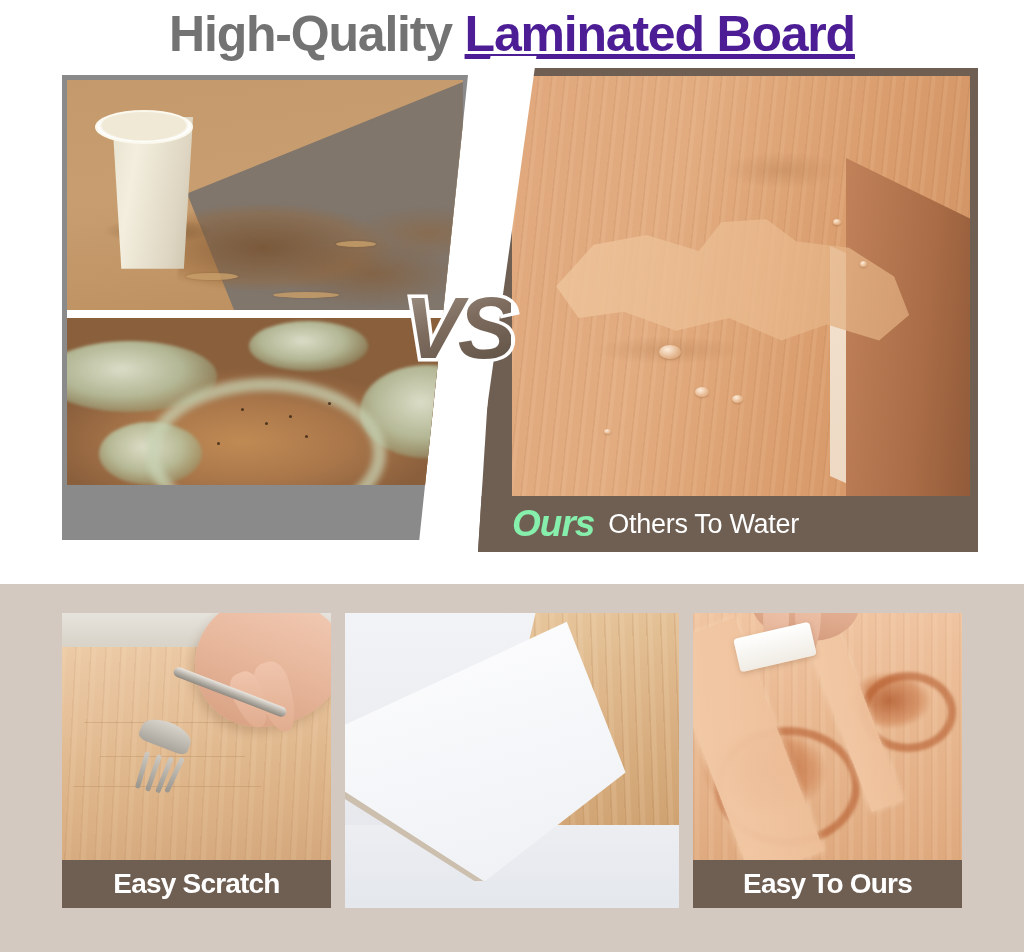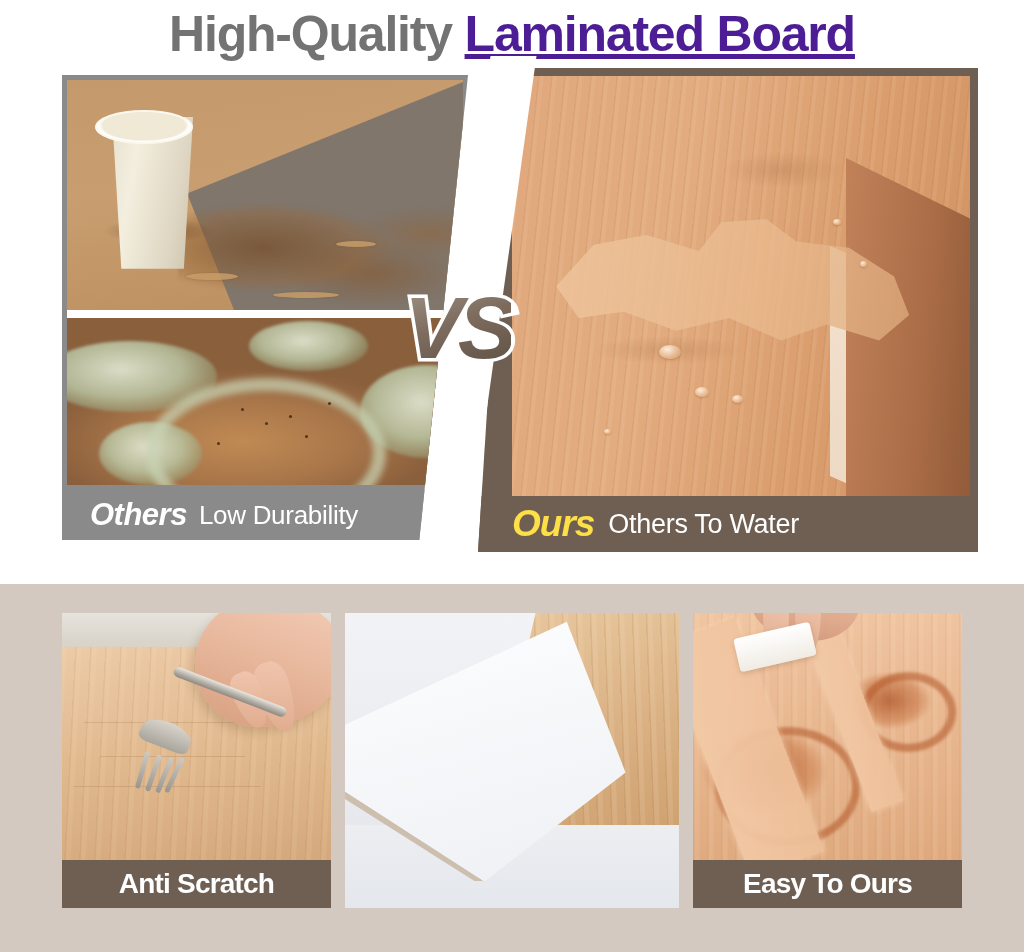--- a/index.html
+++ b/index.html
@@ -253,21 +253,21 @@
     left: 0; bottom: 0;
     width: 100%; height: 56px;
     background: #6f5f53;
     display: flex;
     align-items: center;
     padding-left: 34px;
     box-sizing: border-box;
     gap: 14px;
   }
   .bar-ours .emph {
-    color: #fde047;
+    color: #86efac;
     font-size: 37px;
     font-weight: bold;
     font-style: italic;
     letter-spacing: -1px;
   }
   .bar-ours .sub {
     color: #ffffff;
     font-size: 27px;
     font-weight: normal;
     letter-spacing: -0.3px;
@@ -535,24 +535,20 @@
         <div class="mold-ring" style="left:20%;top:36%;width:54%;height:74%;"></div>
         <div class="mold-speck" style="left:44%;top:54%;"></div>
         <div class="mold-speck" style="left:50%;top:62%;"></div>
         <div class="mold-speck" style="left:56%;top:58%;"></div>
         <div class="mold-speck" style="left:60%;top:70%;"></div>
         <div class="mold-speck" style="left:38%;top:74%;"></div>
         <div class="mold-speck" style="left:66%;top:50%;"></div>
       </div>
     </div>
 
-    <div class="bar-others">
-      <span class="emph">Others</span>
-      <span class="sub">Low Durability</span>
-    </div>
   </div>
 
   <div class="slash"></div>
 
   <div class="ours-panel">
     <div class="ours-inner">
       <div class="wood-grain"></div>
       <div class="wood-knot" style="left:46%;top:18%;width:120px;height:36px;"></div>
       <div class="wood-knot" style="left:18%;top:62%;width:150px;height:28px;"></div>
       <div class="table-under"></div>
@@ -589,21 +585,21 @@
         <div class="hand"></div>
         <div class="finger" style="right:38px;top:48px;width:34px;height:72px;transform:rotate(-18deg);"></div>
         <div class="finger" style="right:66px;top:58px;width:30px;height:58px;transform:rotate(-22deg);"></div>
         <div class="fork-handle"></div>
         <div class="fork-head"></div>
         <div class="tine" style="left:29%;top:56%;transform:rotate(16deg);"></div>
         <div class="tine" style="left:33%;top:57%;transform:rotate(19deg);"></div>
         <div class="tine" style="left:37%;top:58%;transform:rotate(22deg);"></div>
         <div class="tine" style="left:41%;top:58%;transform:rotate(25deg);"></div>
       </div>
-      <div class="feature-label">Anti Scratch</div>
+      <div class="feature-label">Easy Scratch</div>
     </div>
 
     <div class="feature-card w2">
       <div class="feature-photo">
         <div class="ph-rev"></div>
         <div class="rev-woodback"></div>
         <div class="rev-floor"></div>
         <div class="rev-coreedge"></div>
         <div class="rev-whitetop"></div>
       </div>

